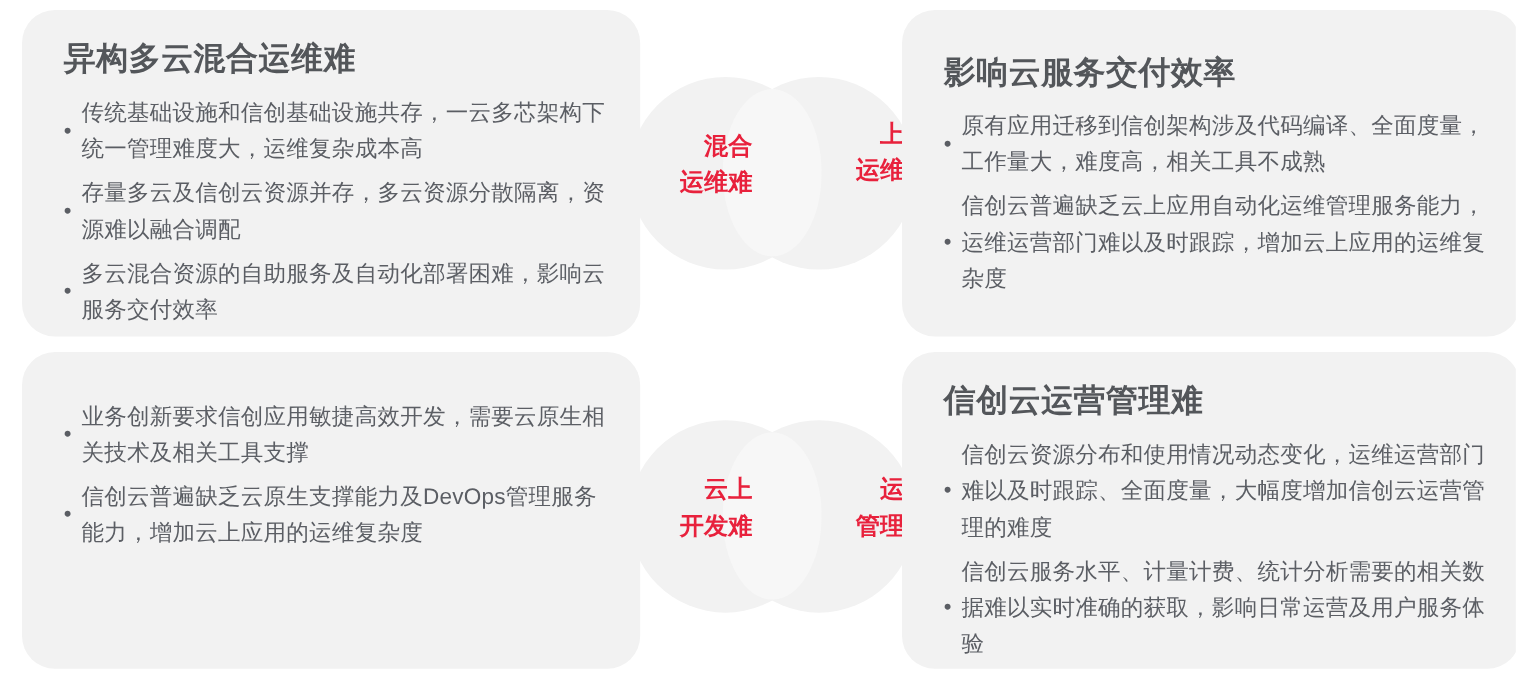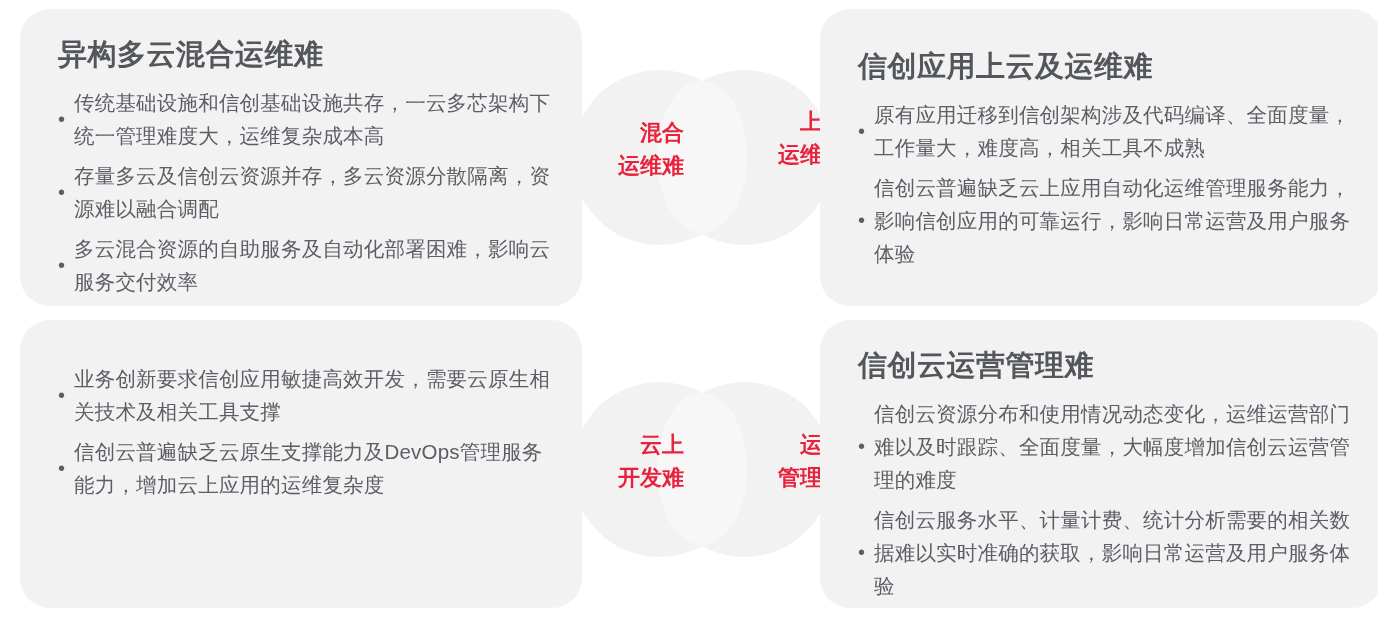--- a/index.html
+++ b/index.html
@@ -143,29 +143,29 @@
         <span class="txt">存量多云及信创云资源并存，多云资源分散隔离，资源难以融合调配</span>
       </li>
       <li>
         <span class="dot">•</span>
         <span class="txt">多云混合资源的自助服务及自动化部署困难，影响云服务交付效率</span>
       </li>
     </ul>
   </div>
 
   <div class="panel right row1 tr">
-    <div class="panel-title">信创应用上云及运维难</div>
+    <div class="panel-title">影响云服务交付效率</div>
     <ul class="bullets">
       <li>
         <span class="dot">•</span>
         <span class="txt">原有应用迁移到信创架构涉及代码编译、全面度量，工作量大，难度高，相关工具不成熟</span>
       </li>
       <li>
         <span class="dot">•</span>
-        <span class="txt">信创云普遍缺乏云上应用自动化运维管理服务能力，影响信创应用的可靠运行，影响日常运营及用户服务体验</span>
+        <span class="txt">信创云普遍缺乏云上应用自动化运维管理服务能力，运维运营部门难以及时跟踪，增加云上应用的运维复杂度</span>
       </li>
     </ul>
   </div>
 
   <div class="panel left row2 bl">
     <ul class="bullets">
       <li>
         <span class="dot">•</span>
         <span class="txt">业务创新要求信创应用敏捷高效开发，需要云原生相关技术及相关工具支撑</span>
       </li>

